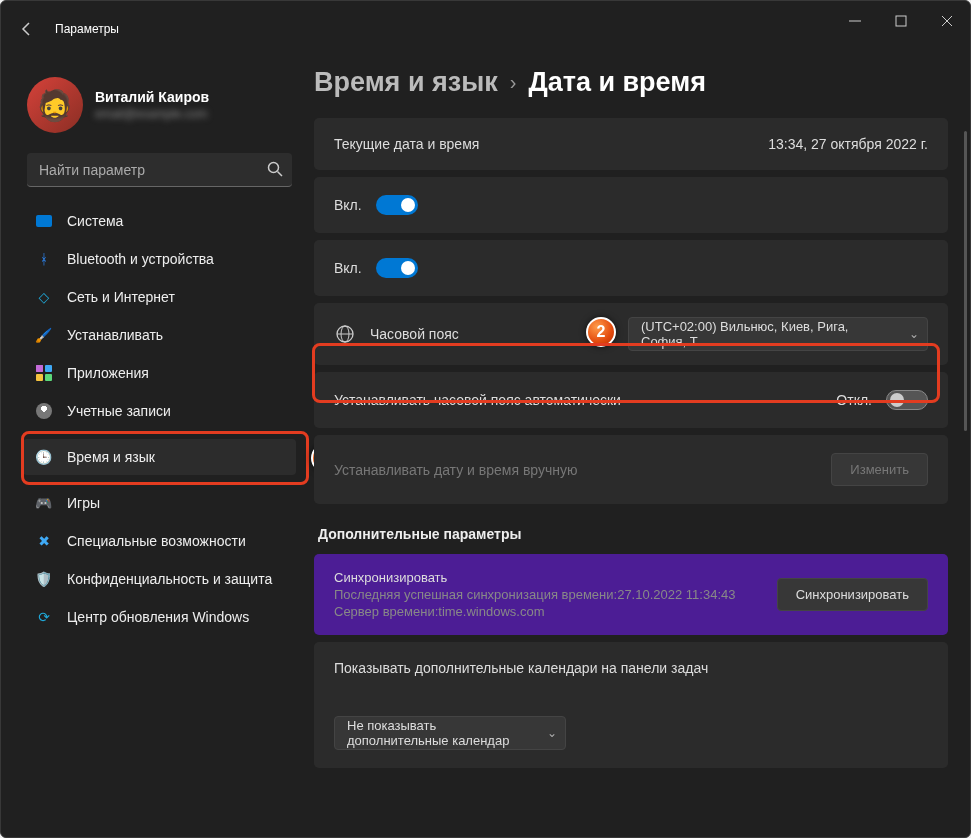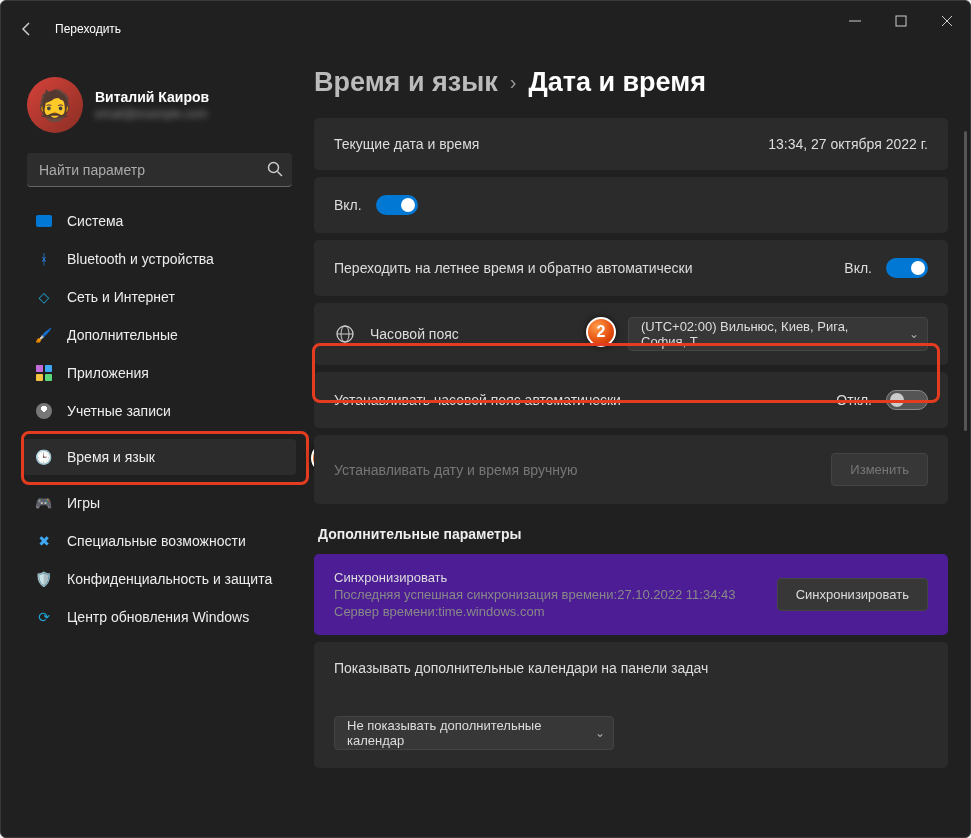--- a/index.html
+++ b/index.html
@@ -67,21 +67,21 @@
 </head>
 <body>
 
 <div class="window">
   <div class="titlebar">
     <div class="back">
       <svg width="16" height="16" viewBox="0 0 16 16">
           <path d="M10 2 L4 8 L10 14" stroke="#ccc" stroke-width="1.5" fill="none"></path>
         </svg>
     </div>
-    <div class="titlebar-title">Переходить</div>
+    <div class="titlebar-title">Параметры</div>
     <div class="window-controls">
       <div class="wc">
           <svg width="12" height="12">
             <line x1="0" y1="6" x2="12" y2="6" stroke="#ccc" stroke-width="1"></line>
           </svg>
         </div>
       <div class="wc">
           <svg width="12" height="12">
             <rect x="1" y="1" width="10" height="10" stroke="#ccc" fill="none" stroke-width="1"></rect>
           </svg>
@@ -121,21 +121,21 @@
         <div class="nav-item">
             <span class="nav-icon ic-bt">ᚼ</span>
             <span>Bluetooth и устройства</span>
           </div>
         <div class="nav-item">
             <span class="nav-icon ic-wifi">◇</span>
             <span>Сеть и Интернет</span>
           </div>
         <div class="nav-item">
             <span class="nav-icon">🖌️</span>
-            <span>Дополнительные</span>
+            <span>Устанавливать</span>
           </div>
         <div class="nav-item">
             <span class="nav-icon">
               <span class="ic-apps"></span>
             </span>
             <span>Приложения</span>
           </div>
         <div class="nav-item">
             <span class="nav-icon">
               <span class="ic-acct"></span>
@@ -184,21 +184,20 @@
       <div class="card">
         <div class="card-right">
           <span>Вкл.</span>
           <div class="toggle">
               <div class="knob"></div>
             </div>
         </div>
       </div>
 
       <div class="card">
-        <div class="card-label">Переходить на летнее время и обратно автоматически</div>
         <div class="card-right">
           <span>Вкл.</span>
           <div class="toggle">
               <div class="knob"></div>
             </div>
         </div>
       </div>
 
       <div class="card card-tz">
         <div class="card-icon">
@@ -241,21 +240,21 @@
         <div class="sync-txt">
           <div class="t1">Синхронизировать</div>
           <div class="t2">Последняя успешная синхронизация времени:27.10.2022 11:34:43</div>
           <div class="t2">Сервер времени:time.windows.com</div>
         </div>
         <div class="pill">Синхронизировать</div>
       </div>
 
       <div class="card card-column" style="align-items:flex-start;gap:40px;">
         <div class="card-label">Показывать дополнительные календари на панели задач</div>
-        <div class="dropdown" style="width:280px;">
+        <div class="dropdown" style="width:232px;">
           <span>Не показывать дополнительные календар</span>
           <span class="chev">⌄</span>
         </div>
       </div>
     </div>
   </div>
 
   <div class="hilite-2"></div>
   <div class="scrollbar"></div>
 </div>

